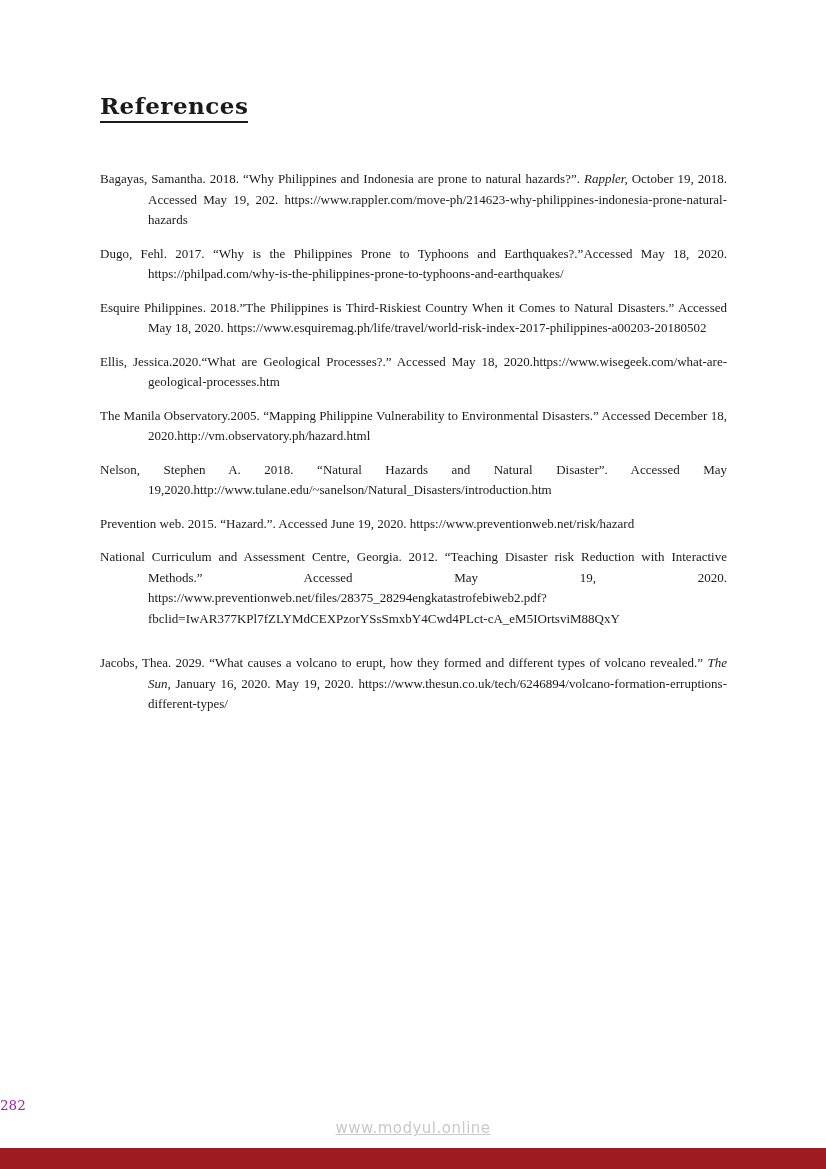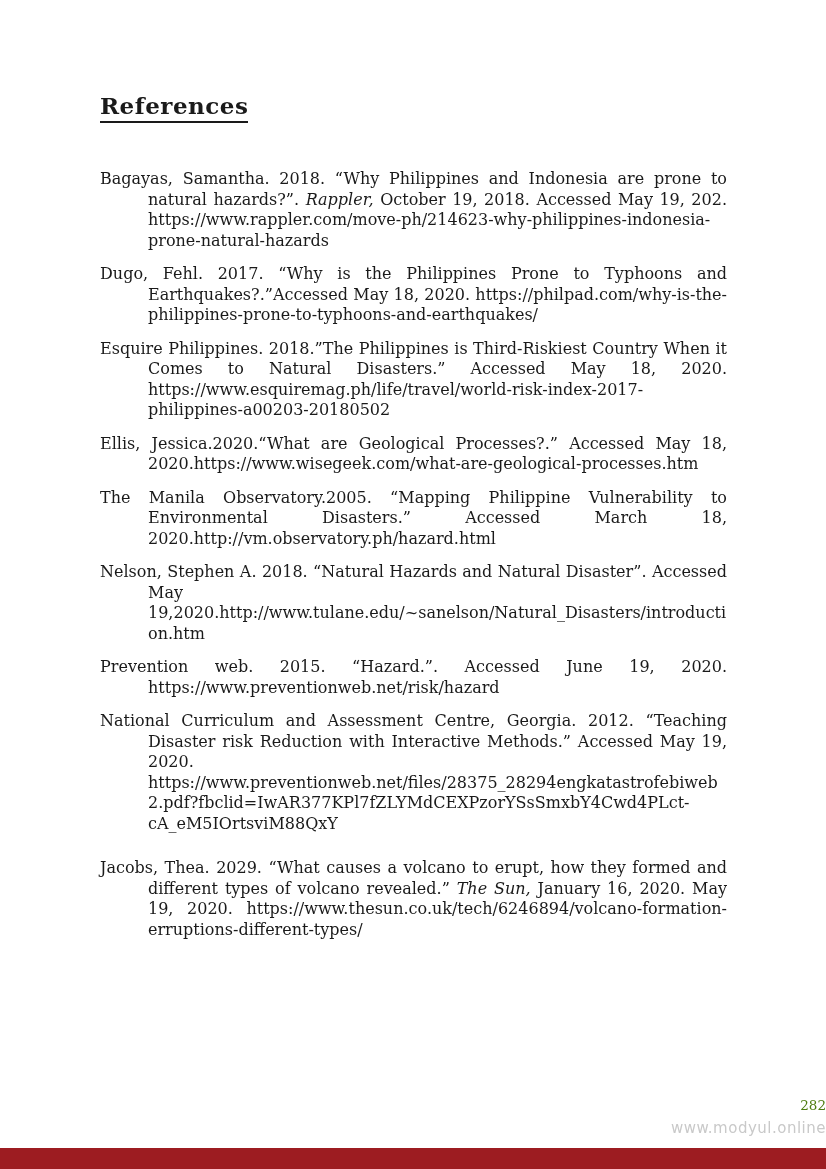--- a/index.html
+++ b/index.html
@@ -35,68 +35,70 @@
     padding-bottom: 2px;
   }
   .ref-list {
     margin: 0;
   }
   .ref-entry {
     margin: 0 0 13px 0;
     padding-left: 48px;
     text-indent: -48px;
     text-align: justify;
-    font-size: 16px;
+    font-size: 13px;
     line-height: 20.5px;
     overflow-wrap: break-word;
     word-break: break-word;
+    font-family: Liberation Serif, serif;
   }
   .ref-entry.extra-space {
     margin-top: 24px;
   }
   .page-number {
     position: absolute;
     left: 0;
     right: 0;
     bottom: 56px;
-    text-align: right;
+    text-align: left;
     font-size: 13.5px;
-    color: #4d7c0f;
+    color: #a21caf;
   }
   .watermark {
     position: absolute;
     left: 0;
     right: 0;
     bottom: 32px;
-    text-align: right;
+    text-align: center;
     font-size: 15px;
     color: #c9c9c9;
     font-family: "DejaVu Sans", "Liberation Sans", sans-serif;
     letter-spacing: 0.5px;
+    text-decoration: underline;
   }
   .footer-bar {
     position: absolute;
     left: 0;
     right: 0;
     bottom: 0;
     height: 21px;
   }
 </style>
 </head>
 <body>
 
 <div class="page">
   <div class="content">
     <h1 class="title"><span>References</span></h1>
     <div class="ref-list">
         <p class="ref-entry"><span>Bagayas, Samantha. 2018. “Why Philippines and Indonesia are prone to natural hazards?”. </span><span style="font-style: italic;">Rappler,</span><span> October 19, 2018. Accessed May 19, 202. https://www.rappler.com/move-ph/214623-why-philippines-indonesia-prone-natural-hazards</span></p>
         <p class="ref-entry"><span>Dugo, Fehl. 2017. “Why is the Philippines Prone to Typhoons and Earthquakes?.”Accessed May 18, 2020. https://philpad.com/why-is-the-philippines-prone-to-typhoons-and-earthquakes/</span></p>
         <p class="ref-entry"><span>Esquire Philippines. 2018.”The Philippines is Third-Riskiest Country When it Comes to Natural Disasters.” Accessed May 18, 2020. https://www.esquiremag.ph/life/travel/world-risk-index-2017-philippines-a00203-20180502</span></p>
         <p class="ref-entry"><span>Ellis, Jessica.2020.“What are Geological Processes?.” Accessed May 18, 2020.https://www.wisegeek.com/what-are-geological-processes.htm</span></p>
-        <p class="ref-entry"><span>The Manila Observatory.2005. “Mapping Philippine Vulnerability to Environmental Disasters.” Accessed March 18, 2020.http://vm.observatory.ph/hazard.html</span></p>
+        <p class="ref-entry"><span>The Manila Observatory.2005. “Mapping Philippine Vulnerability to Environmental Disasters.” Accessed December 18, 2020.http://vm.observatory.ph/hazard.html</span></p>
         <p class="ref-entry"><span>Nelson, Stephen A. 2018. “Natural Hazards and Natural Disaster”. Accessed May 19,2020.http://www.tulane.edu/~sanelson/Natural_Disasters/introduction.htm</span></p>
         <p class="ref-entry"><span>Prevention web. 2015. “Hazard.”. Accessed June 19, 2020. https://www.preventionweb.net/risk/hazard</span></p>
         <p class="ref-entry"><span>National Curriculum and Assessment Centre, Georgia. 2012. “Teaching Disaster risk Reduction with Interactive Methods.” Accessed May 19, 2020. https://www.preventionweb.net/files/28375_28294engkatastrofebiweb2.pdf?fbclid=IwAR377KPl7fZLYMdCEXPzorYSsSmxbY4Cwd4PLct-cA_eM5IOrtsviM88QxY</span></p>
         <p class="ref-entry extra-space"><span>Jacobs, Thea. 2029. “What causes a volcano to erupt, how they formed and different types of volcano revealed.” </span><span style="font-style: italic;">The Sun,</span><span> January 16, 2020. May 19, 2020. https://www.thesun.co.uk/tech/6246894/volcano-formation-erruptions-different-types/</span></p>
       </div>
   </div>
 
   <div class="page-number">282</div>
   <div class="watermark">www.modyul.online</div>
   <div class="footer-bar" style="background: rgb(157, 28, 33);"></div>

